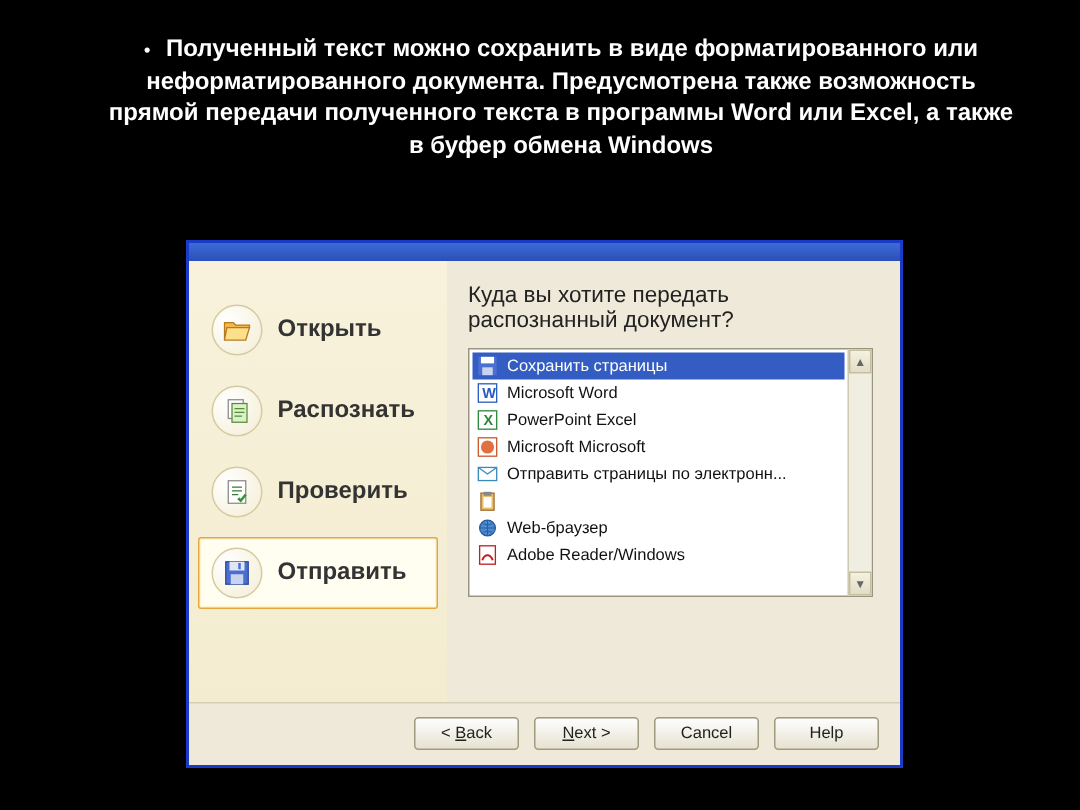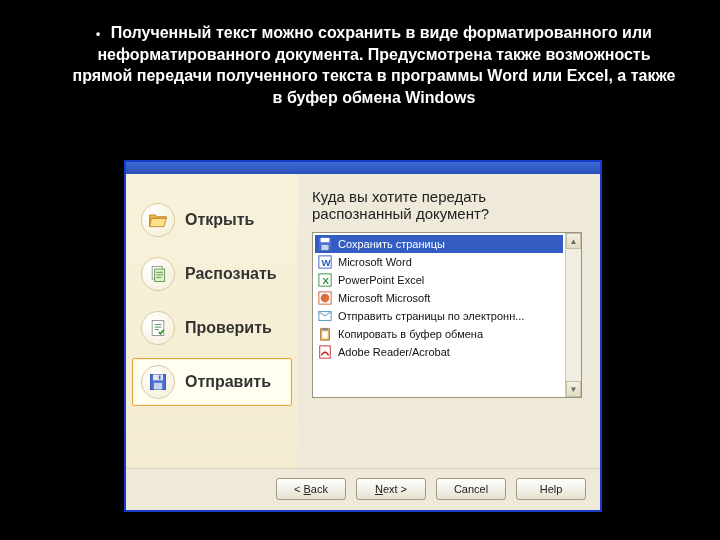--- a/index.html
+++ b/index.html
@@ -252,30 +252,38 @@
             <span>Отправить страницы по электронн...</span>
           </div>
           <div class="li-row">
             <span class="li-icon">
               <svg viewBox="0 0 16 16">
                   <rect x="3" y="2" width="10" height="13" fill="#e8c070" stroke="#a07030"></rect>
                   <rect x="5" y="1" width="6" height="3" fill="#888"></rect>
                   <rect x="5" y="5" width="6" height="8" fill="#fff"></rect>
                 </svg>
             </span>
-            <span>Копировать в буфер обмена</span>
+          </div>
+          <div class="li-row">
+            <span class="li-icon">
+              <svg viewBox="0 0 16 16">
+                  <circle cx="8" cy="8" r="6" fill="#4a8ad0" stroke="#2a5a9a"></circle>
+                  <path d="M2 8h12M8 2v12M4 4c2 2 6 2 8 0M4 12c2-2 6-2 8 0" stroke="#2a5a9a" fill="none" stroke-width="0.7"></path>
+                </svg>
+            </span>
+            <span>Web-браузер</span>
           </div>
           <div class="li-row">
             <span class="li-icon">
               <svg viewBox="0 0 16 16">
                   <rect x="2" y="1" width="12" height="14" fill="#fff" stroke="#c02020"></rect>
                   <path d="M4 12c2-5 6-5 8 0" stroke="#c02020" fill="none" stroke-width="1.5"></path>
                 </svg>
             </span>
-            <span>Adobe Reader/Acrobat</span>
+            <span>Adobe Reader/Windows</span>
           </div>
 
         </div>
         <div class="scrollbar">
           <div class="scroll-btn">▲</div>
           <div class="scroll-btn bottom">▼</div>
         </div>
       </div>
     </div>
   </div>

